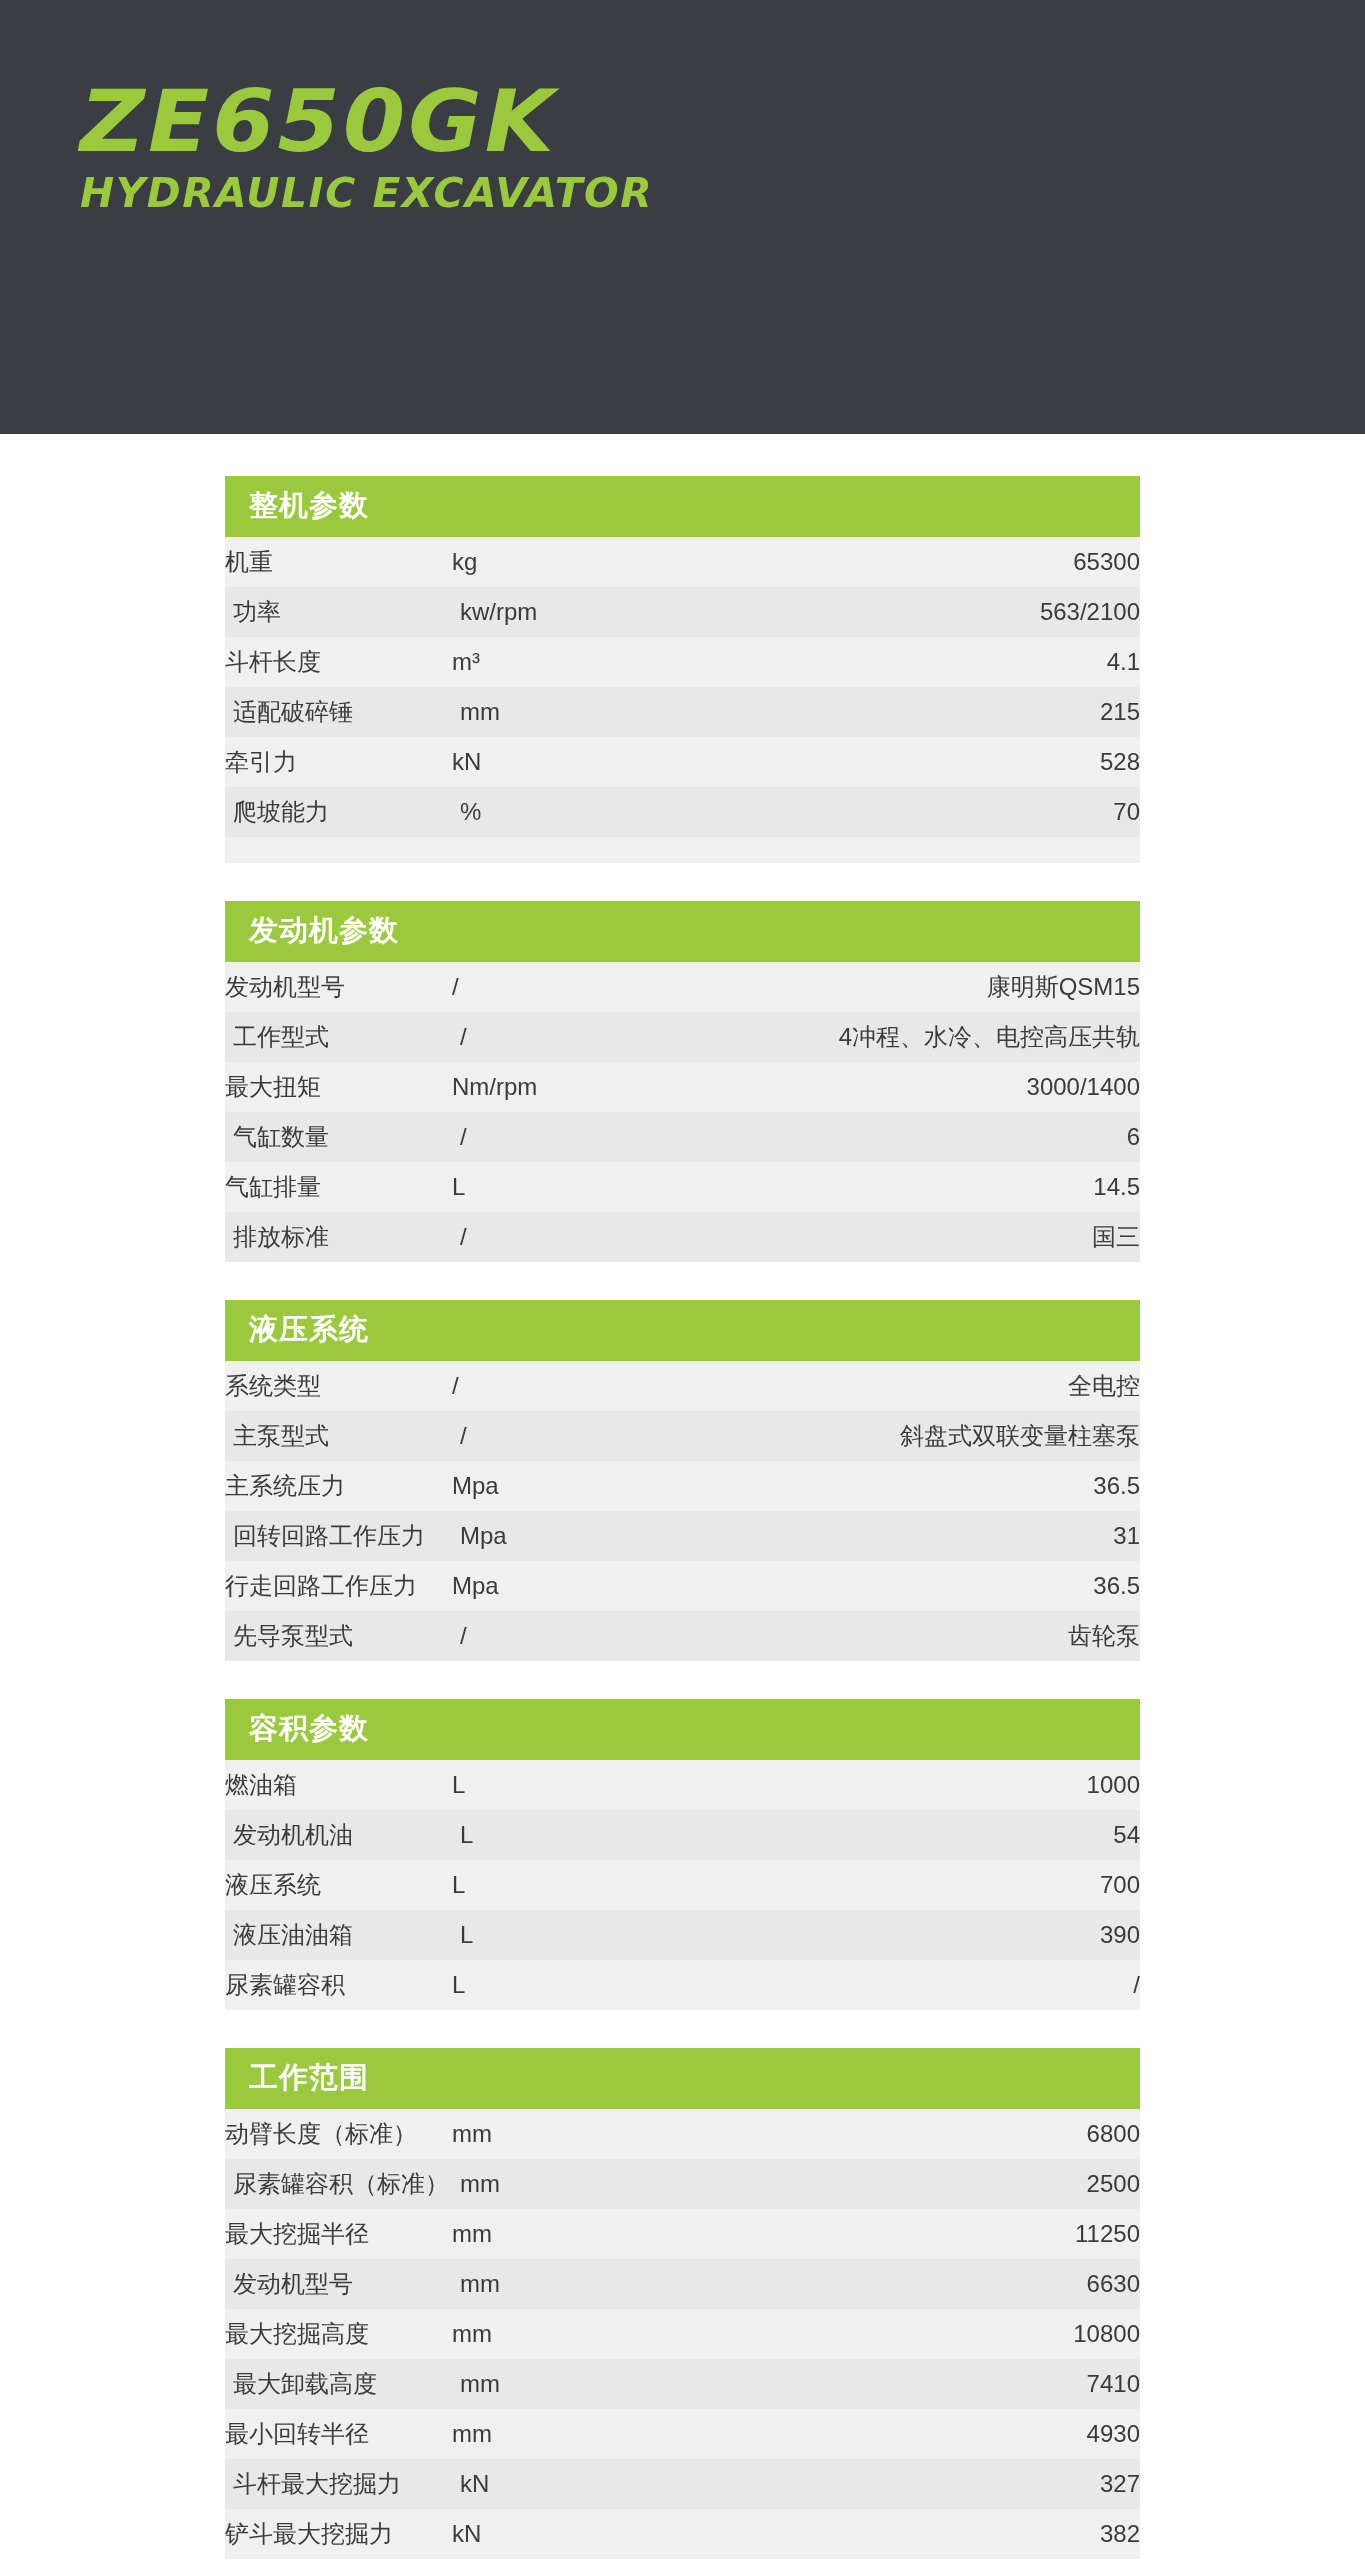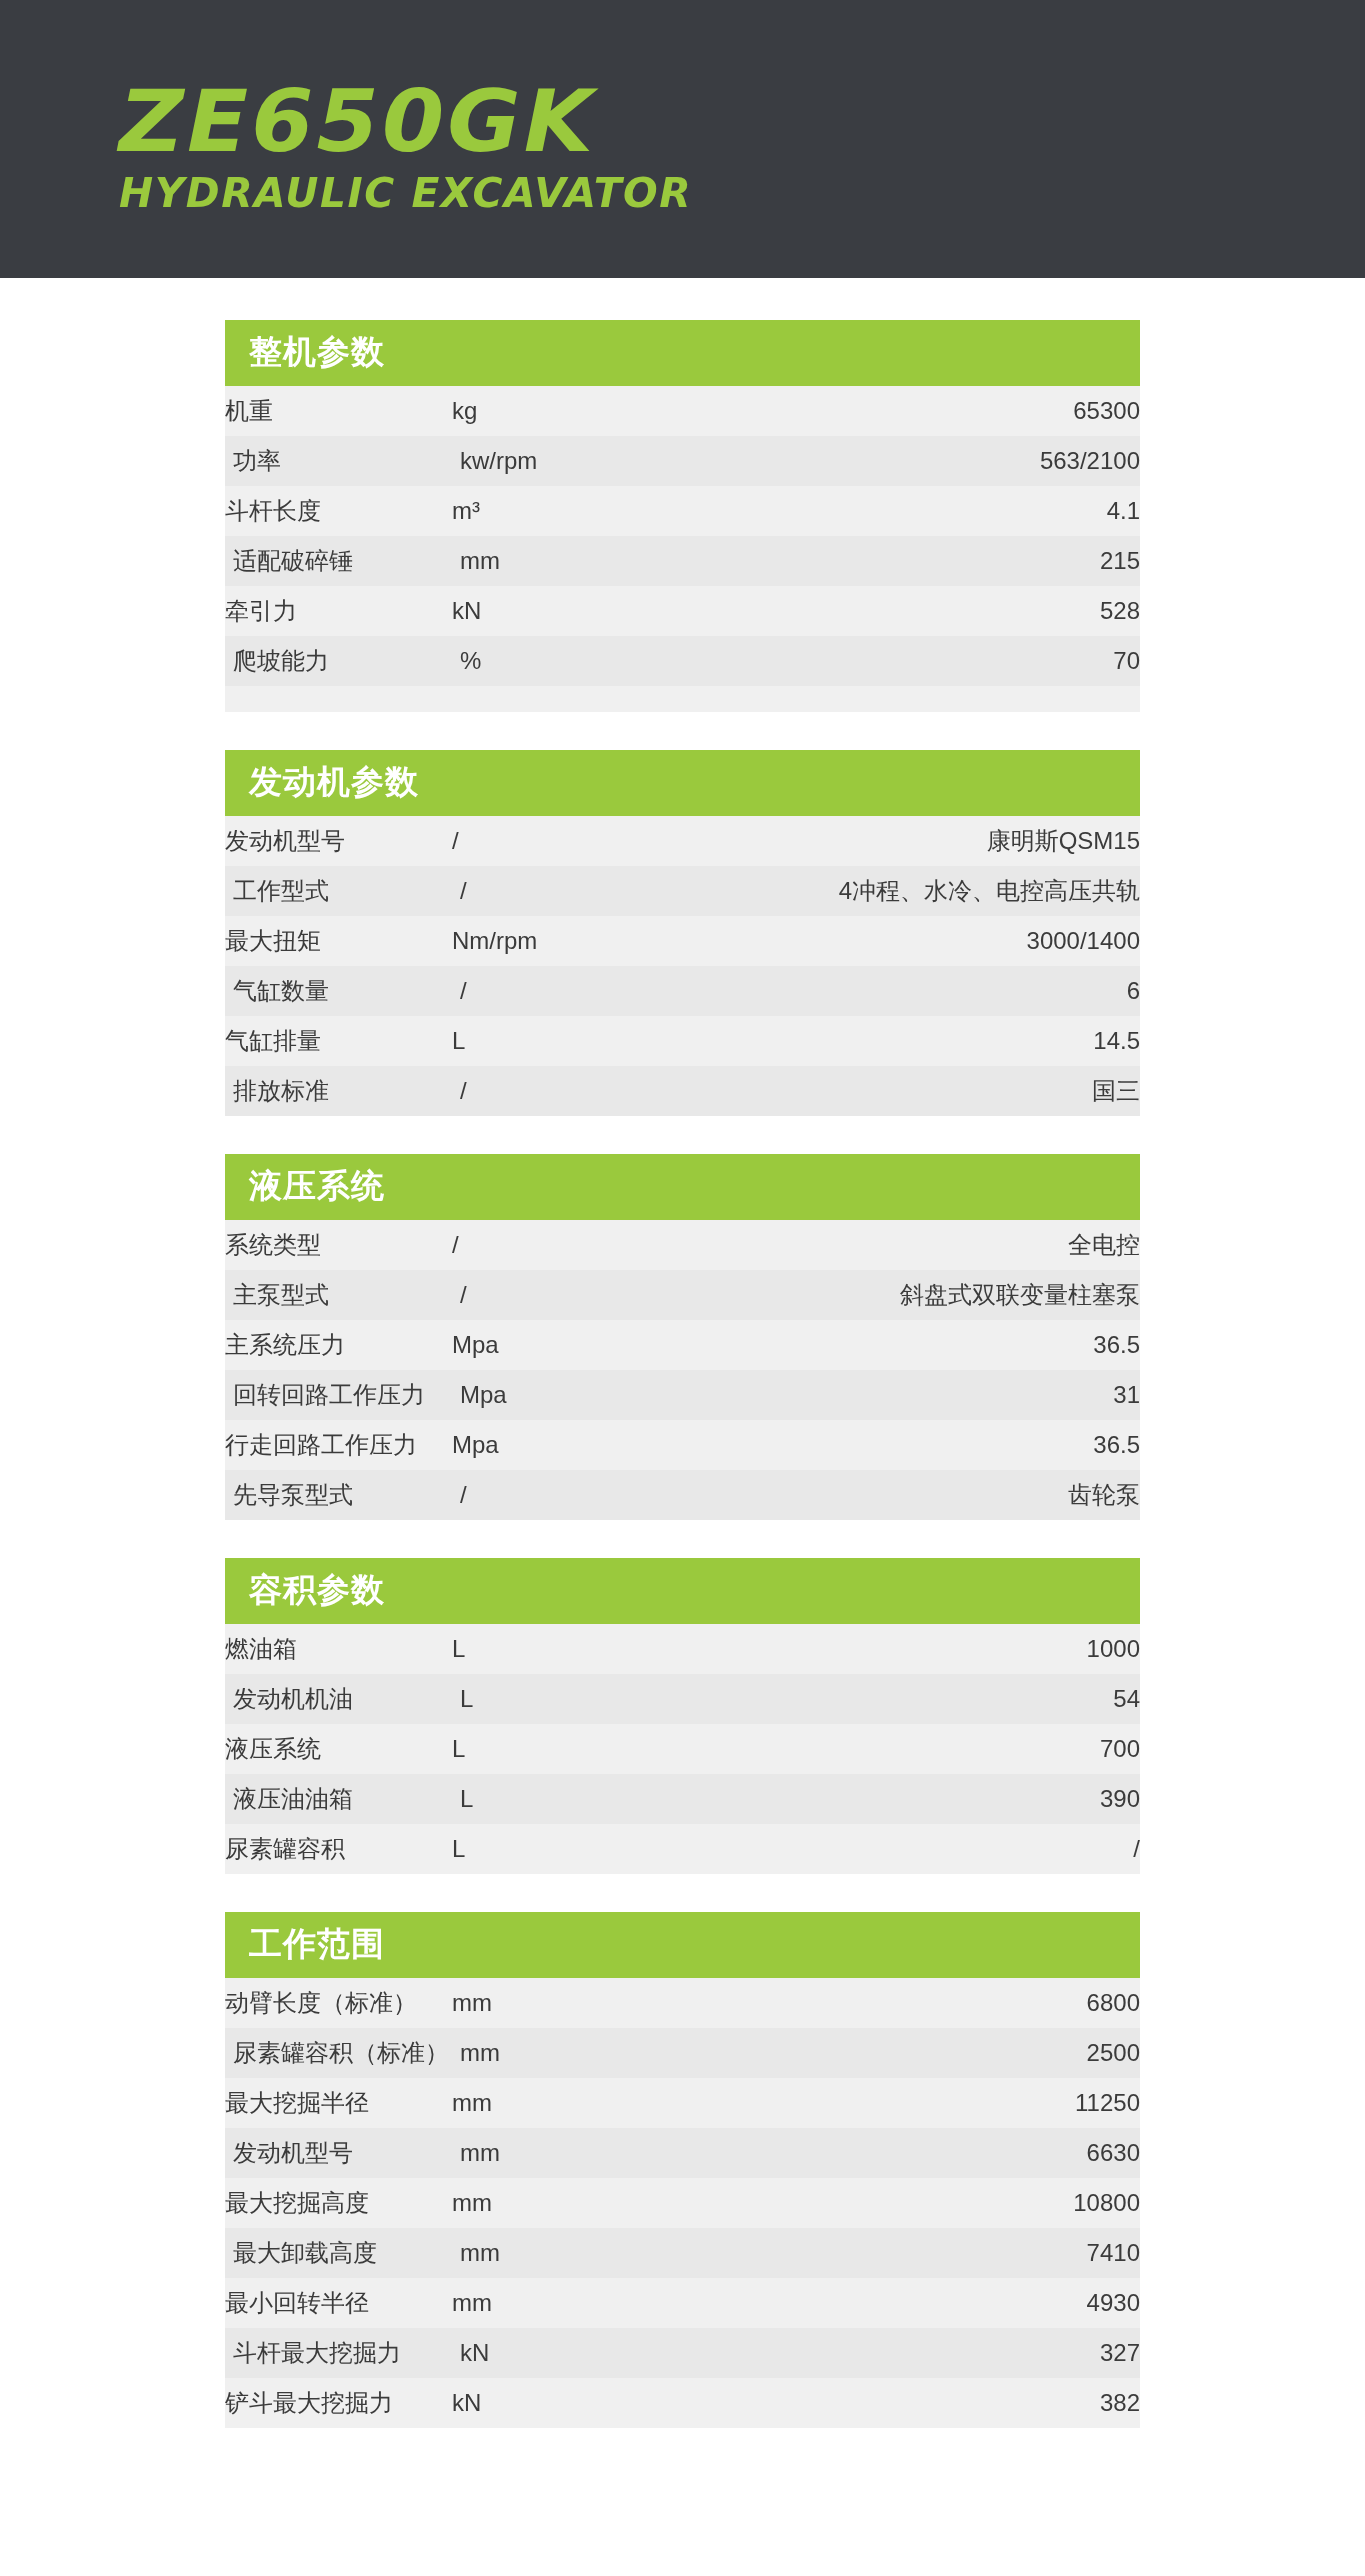--- a/index.html
+++ b/index.html
@@ -16,23 +16,23 @@
     position: relative;
     width: 1365px;
     min-height: 2576px;
     background: #ffffff;
     box-sizing: border-box;
   }
 
   
   .banner {
     background: #3a3d42;
-    height: 278px;
+    height: 434px;
     box-sizing: border-box;
-    padding: 78px 0 0 119px;
+    padding: 78px 0 0 80px;
   }
   .banner-title {
     font-family: "DejaVu Sans", sans-serif;
     font-weight: bold;
     font-style: italic;
     font-size: 86px;
     letter-spacing: 3px;
     color: #9ac93d;
     line-height: 1.0;
     margin: 0 0 6px 0;
@@ -55,21 +55,21 @@
   .content {
     padding: 42px 0 60px 0;
   }
   .spec-block {
     width: 915px;
     margin: 0 auto 38px auto;
   }
   .block-head {
     background: #9ac93d;
     color: #ffffff;
-    font-size: 33px;
+    font-size: 29px;
     font-weight: bold;
     padding: 10px 0 11px 24px;
     letter-spacing: 1px;
   }
   table.spec-table {
     width: 100%;
     border-collapse: collapse;
     table-layout: fixed;
   }
   table.spec-table td {

